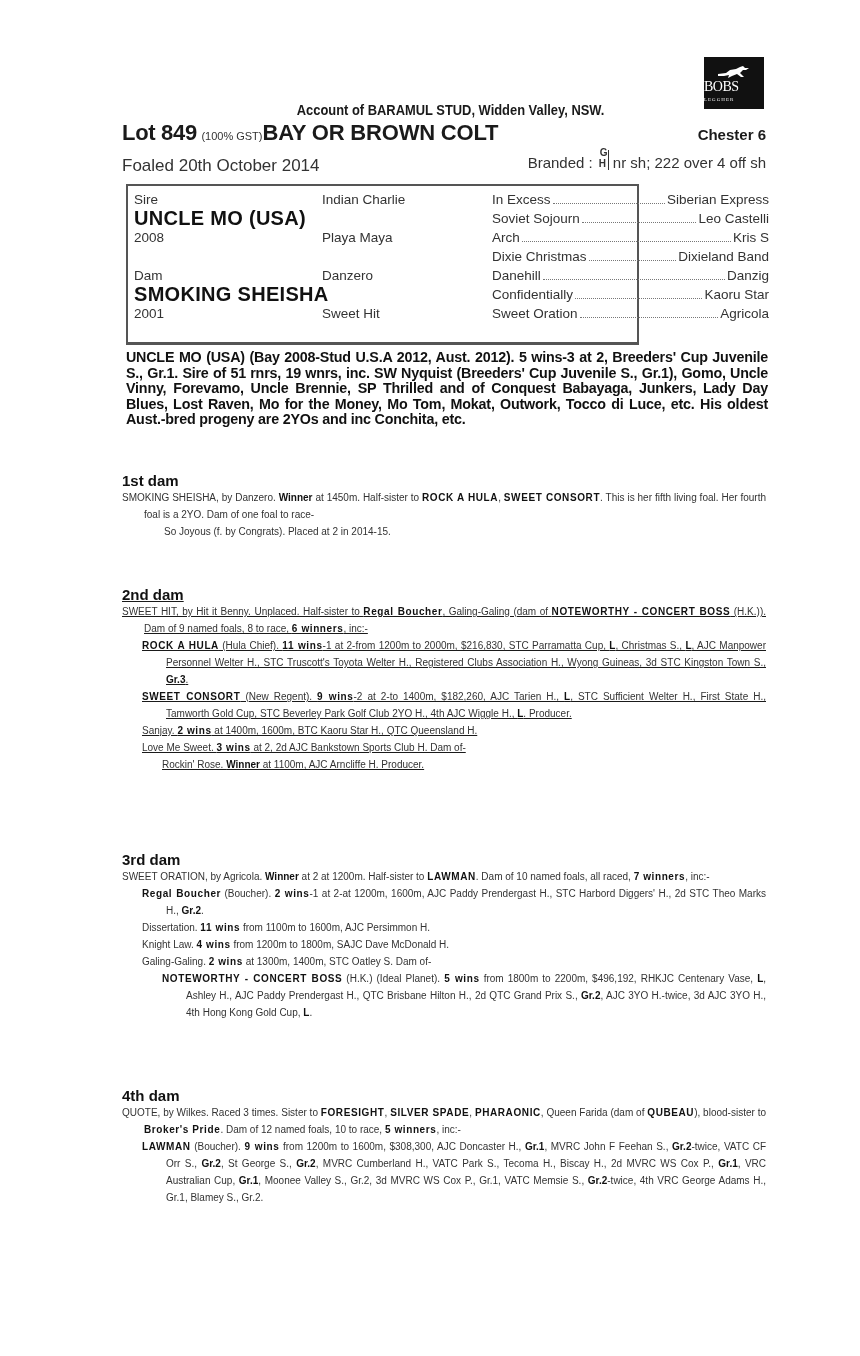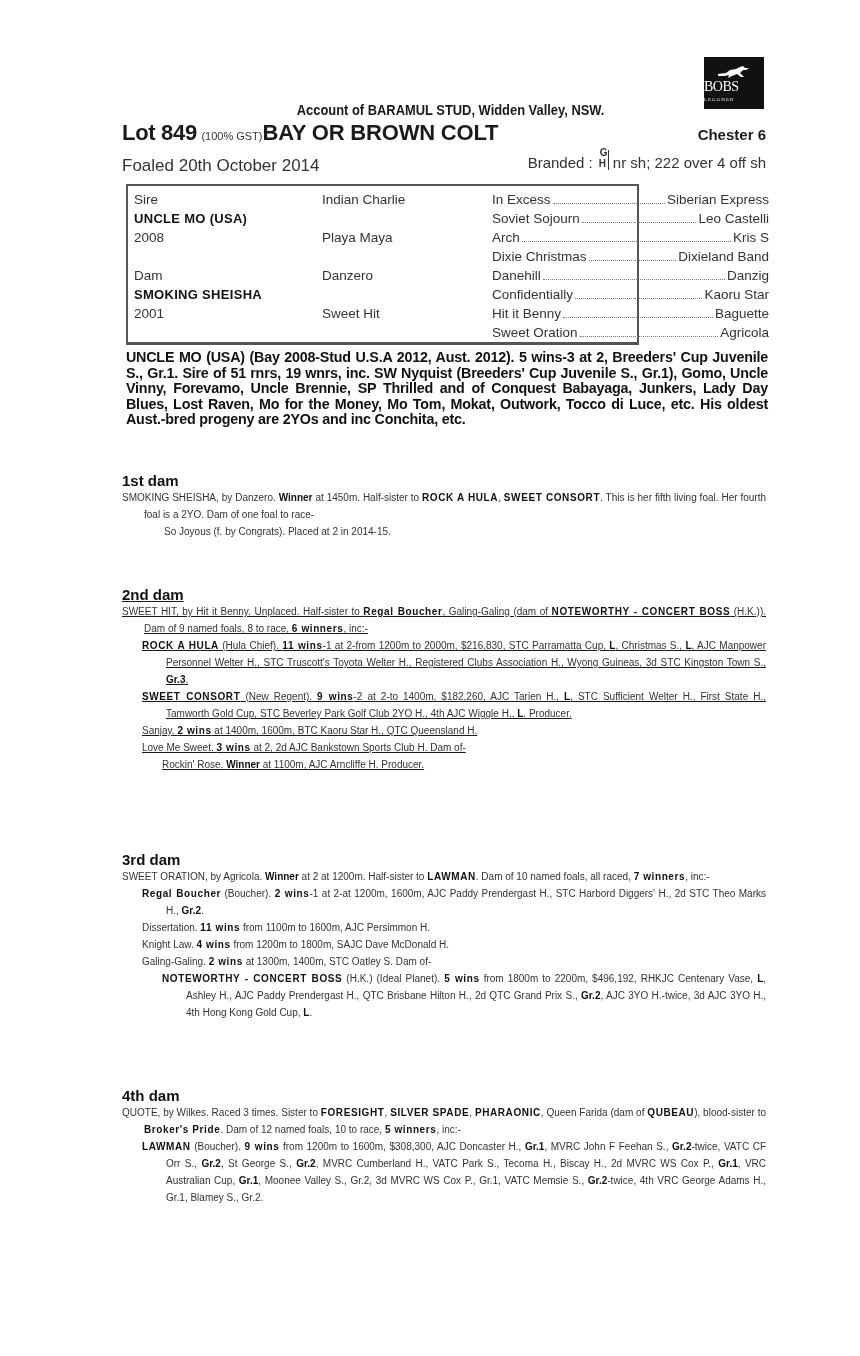--- a/index.html
+++ b/index.html
@@ -28,21 +28,21 @@
   .brand-mark .g { position: absolute; left: 1px; top: -3px; font-size: 10px; font-weight: bold; line-height: 11px; }
   .brand-mark .h { position: absolute; left: 0; top: 8px; font-size: 10px; font-weight: bold; line-height: 11px; }
   .brand-mark .bar { position: absolute; left: 9px; top: 0; width: 1px; height: 20px; background: #333; }
 
   
   .pedigree { position: absolute; left: 2px; top: 184px; width: 513px; height: 161px; border: 2px solid #555; border-top-width: 2px; border-bottom-width: 3px; margin-left: 6px; }
   .pedigree .col1 { position: absolute; left: 6px; top: 4px; width: 200px; }
   .pedigree .col2 { position: absolute; left: 194px; top: 4px; width: 150px; }
   .pedigree .col3 { position: absolute; left: 364px; top: 4px; width: 277px; }
   .ped-row { height: 19px; line-height: 19px; font-size: 13.5px; color: #333; white-space: nowrap; }
-  .ped-bold { font-weight: bold; font-size: 13px; color: #111; letter-spacing: 0.3px; }
+  .ped-bold { font-weight: bold; font-size: 20px; color: #111; letter-spacing: 0.3px; }
   .ped-line { display: flex; align-items: baseline; height: 19px; line-height: 19px; font-size: 13.5px; color: #333; white-space: nowrap; }
   .ped-line .dots { flex: 1; overflow: hidden; border-bottom: 1px dotted #777; margin: 0 2px 5px 2px; height: 1px; align-self: flex-end; }
 
   
   .sire-summary { position: absolute; left: 8px; top: 350px; width: 642px; font-weight: bold; font-size: 14.3px; line-height: 15.5px; letter-spacing: -0.2px; text-align: justify; color: #111; }
 
   
   .section { position: absolute; left: 4px; width: 644px; }
   .sec-title { font-weight: bold; font-size: 15px; line-height: 17px; color: #111; }
   .para { font-size: 10px; line-height: 17px; color: #333; text-align: justify; }
@@ -128,25 +128,20 @@
           <span>Danehill</span>
           <span class="dots"></span>
           <span>Danzig</span>
         </div>
         <div class="ped-line">
           <span>Confidentially</span>
           <span class="dots"></span>
           <span>Kaoru Star</span>
         </div>
         <div class="ped-line">
-          <span>Hit it Benny</span>
-          <span class="dots"></span>
-          <span>Baguette</span>
-        </div>
-        <div class="ped-line">
           <span>Sweet Oration</span>
           <span class="dots"></span>
           <span>Agricola</span>
         </div>
       </div>
   </div>
 
   <div class="sire-summary">UNCLE MO (USA) (Bay 2008-Stud U.S.A 2012, Aust. 2012). 5 wins-3 at 2, Breeders' Cup Juvenile S., Gr.1. Sire of 51 rnrs, 19 wnrs, inc. SW Nyquist (Breeders' Cup Juvenile S., Gr.1), Gomo, Uncle Vinny, Forevamo, Uncle Brennie, SP Thrilled and of Conquest Babayaga, Junkers, Lady Day Blues, Lost Raven, Mo for the Money, Mo Tom, Mokat, Outwork, Tocco di Luce, etc. His oldest Aust.-bred progeny are 2YOs and inc Conchita, etc.</div>
 
   <div id="sections">

